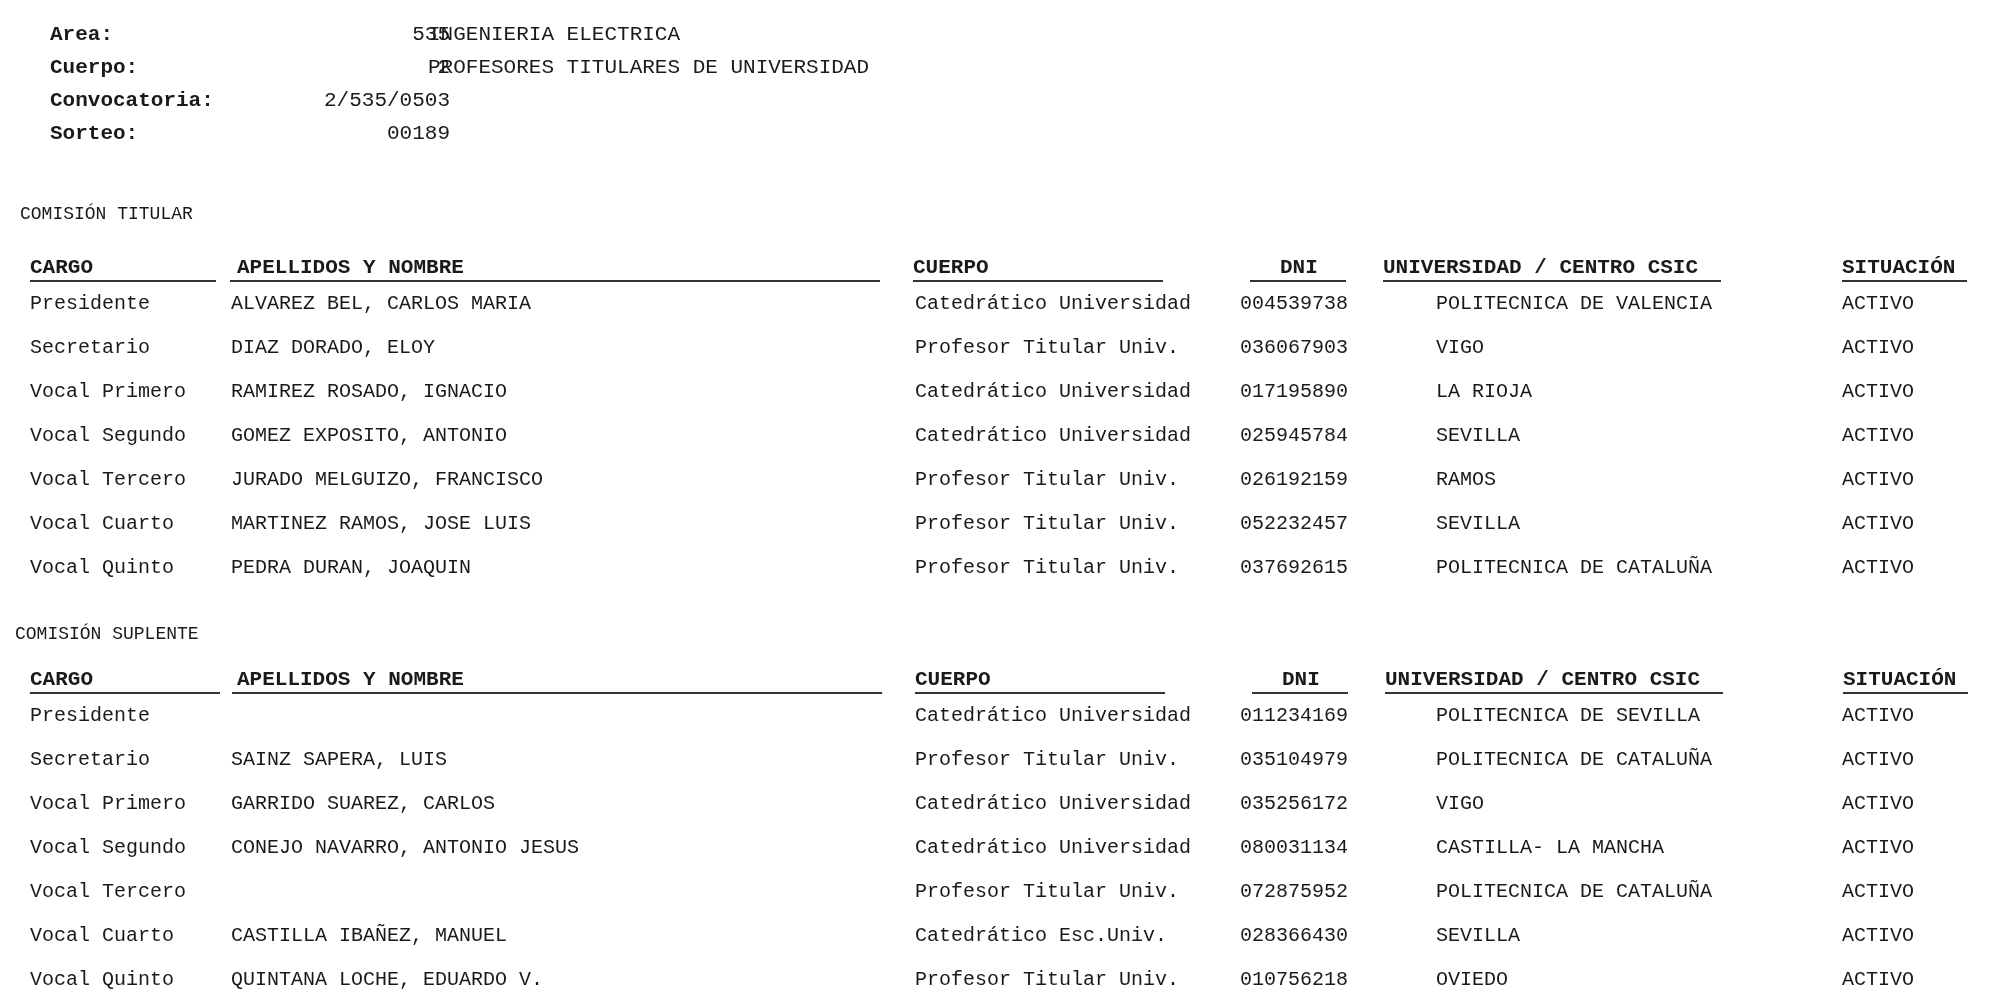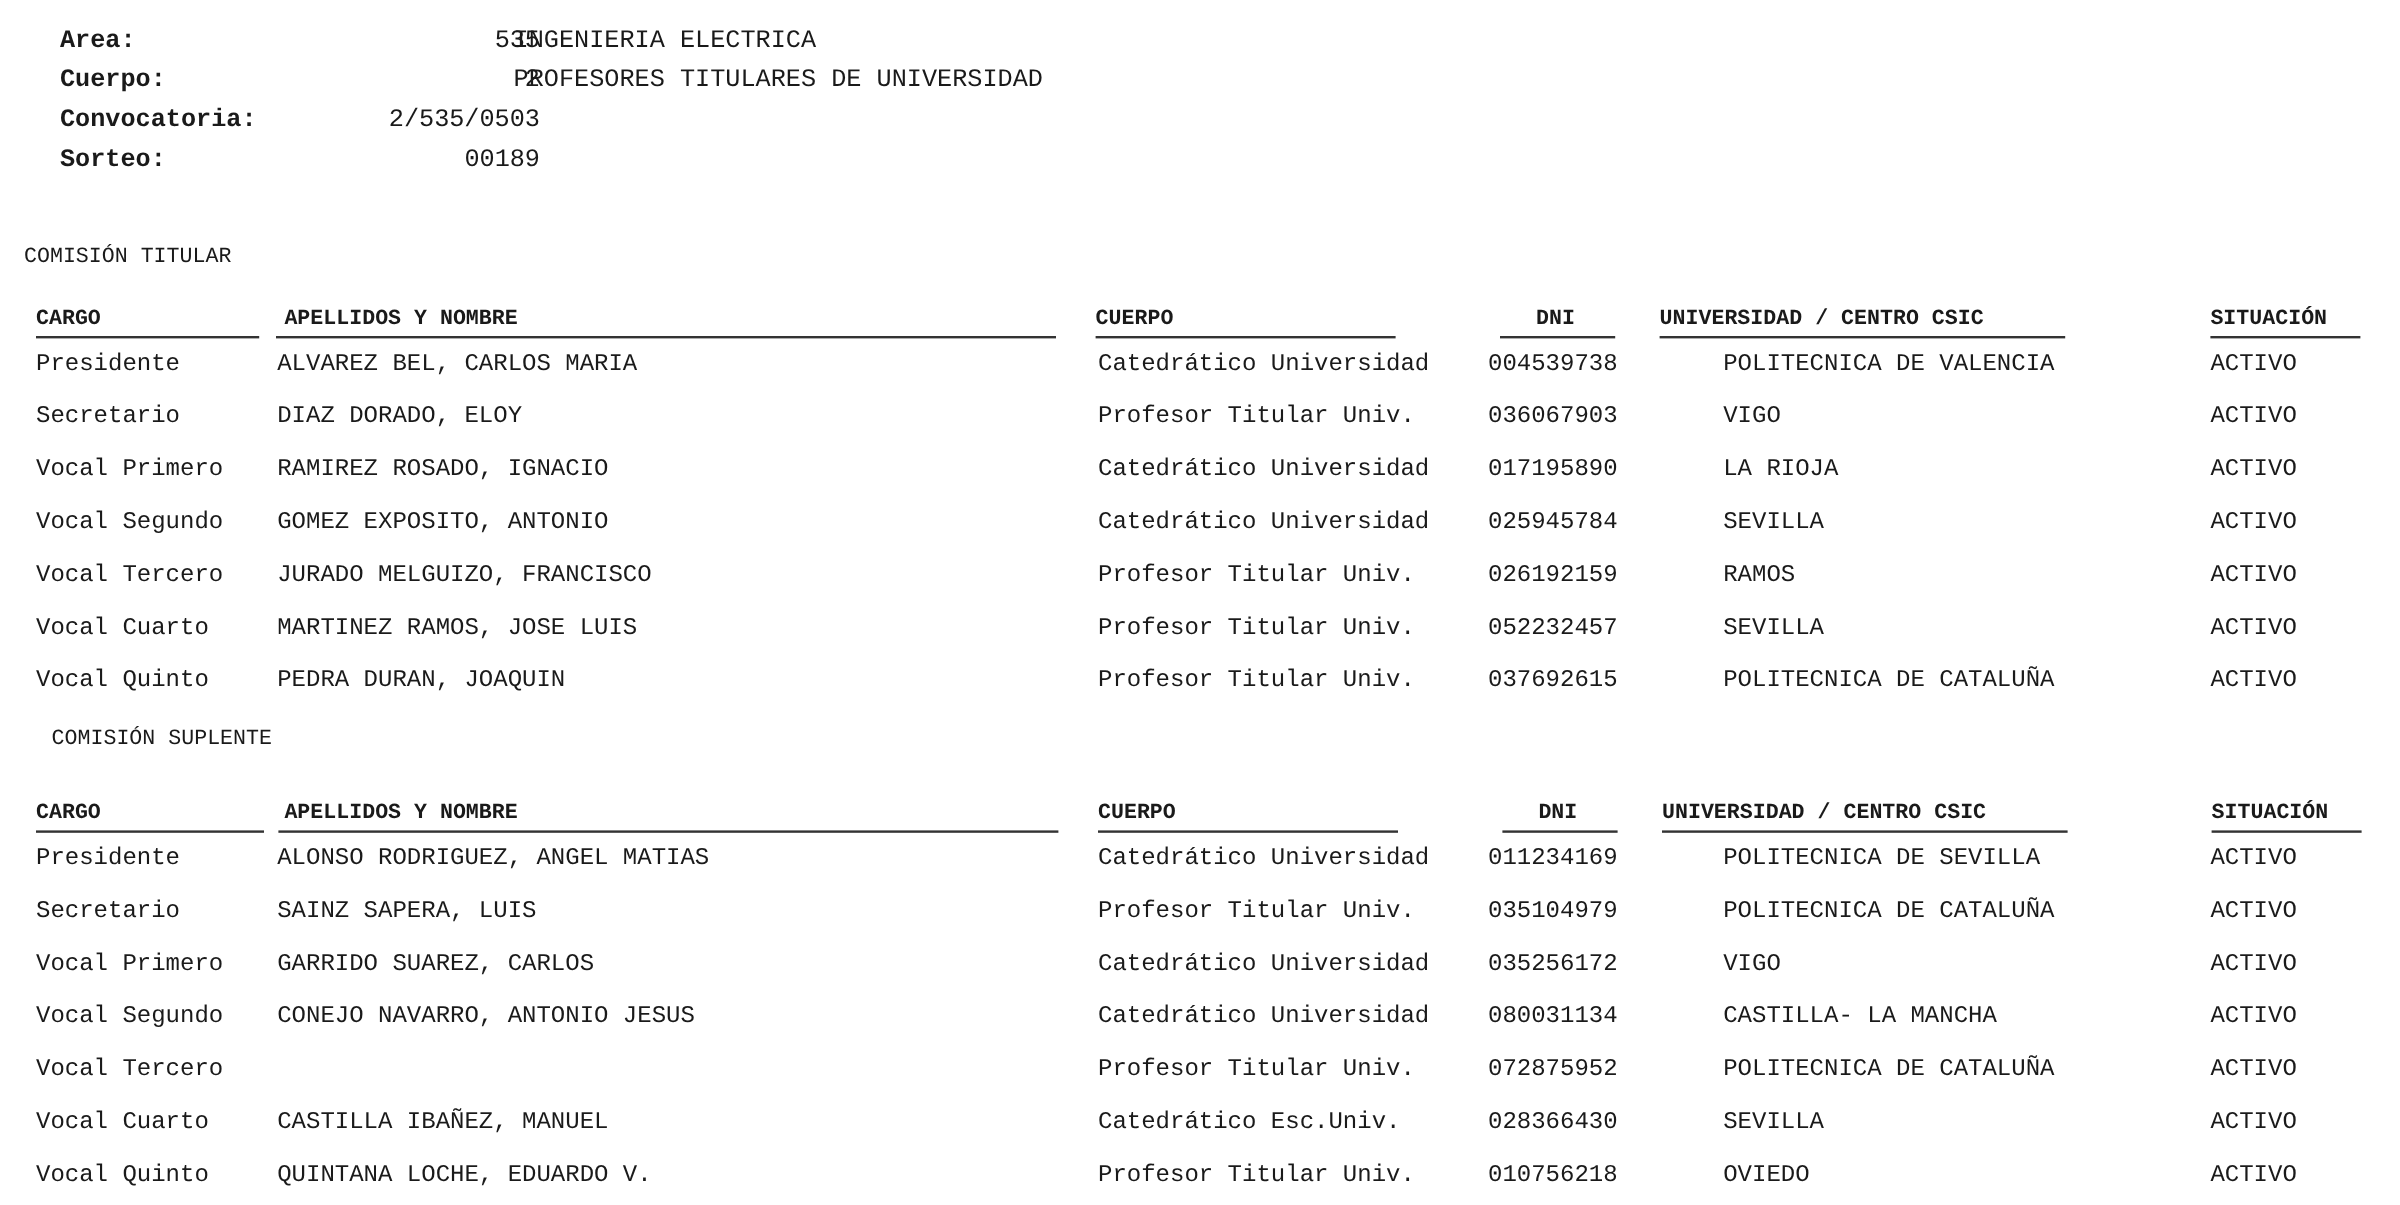--- a/index.html
+++ b/index.html
@@ -6,21 +6,21 @@
   body { width: 2000px; height: 1004px; position: relative; overflow: hidden;
          font-family: "Liberation Mono", "DejaVu Sans Mono", monospace; color: #1a1a1a; }
   .meta { position: absolute; left: 50px; top: 18px; }
   .meta-row { position: relative; height: 33px; font-size: 21px; line-height: 33px; }
   .meta-label { position: absolute; left: 0; font-weight: bold; font-family: "Liberation Mono", monospace; }
   .meta-code { position: absolute; right: -352px; width: 200px; text-align: right; }
   .meta-code { left: 200px; width: 200px; text-align: right; }
   .meta-desc { position: absolute; left: 378px; white-space: pre; }
   .section-title { position: absolute; font-size: 18px; white-space: nowrap; }
   .tbl { position: absolute; left: 0; width: 2000px; }
-  .th { position: absolute; font-size: 18px; font-weight: bold; white-space: nowrap; }
+  .th { position: absolute; font-size: 21px; font-weight: bold; white-space: nowrap; }
   .th-line { position: absolute; height: 0; border-bottom: 2px solid #333; }
   .row { position: absolute; left: 0; width: 1586px; height: 44px; font-size: 20px; }
   .cell { position: absolute; white-space: pre; top: 0; }
   .c-cargo { left: 30px; }
   .c-nombre { left: 231px; }
   .c-cuerpo { left: 915px; }
   .c-dni { left: 1240px; }
   .c-univ { left: 1436px; }
   .c-sit { left: 1842px; }
 </style>
@@ -115,39 +115,38 @@
   <div class="row" style="top:264px;">
     <span class="cell c-cargo">Vocal Quinto</span>
     <span class="cell c-nombre">PEDRA DURAN, JOAQUIN</span>
     <span class="cell c-cuerpo">Profesor Titular Univ.</span>
     <span class="cell c-dni">037692615</span>
     <span class="cell c-univ">POLITECNICA DE CATALUÑA</span>
     <span class="cell c-sit">ACTIVO</span>
   </div>
 </div>
 
-<div class="section-title" style="left:15px; top:606px;margin-left:28px;">COMISIÓN SUPLENTE</div>
+<div class="section-title" style="left:15px; top:624px;">COMISIÓN SUPLENTE</div>
 <div class="tbl" style="top:668px;">
   <span class="th" style="left:30px; top:0;">CARGO</span>
   <div class="th-line" style="left:30px; width:190px; top:24px;"></div>
   <span class="th" style="left:237px; top:0;">APELLIDOS Y NOMBRE</span>
   <div class="th-line" style="left:232px; width:650px; top:24px;"></div>
   <span class="th" style="left:915px; top:0;">CUERPO</span>
   <div class="th-line" style="left:915px; width:250px; top:24px;"></div>
   <span class="th" style="left:1282px; top:0;">DNI</span>
   <div class="th-line" style="left:1252px; width:96px; top:24px;"></div>
   <span class="th" style="left:1385px; top:0;">UNIVERSIDAD / CENTRO CSIC</span>
   <div class="th-line" style="left:1385px; width:338px; top:24px;"></div>
   <span class="th" style="left:1843px; top:0;">SITUACIÓN</span>
   <div class="th-line" style="left:1843px; width:125px; top:24px;"></div>
 </div>
 <div class="tbl" style="top:704px;">
   <div class="row" style="top:0px;">
     <span class="cell c-cargo">Presidente</span>
-    <span class="cell c-nombre">ALONSO RODRIGUEZ, ANGEL MATIAS</span>
     <span class="cell c-cuerpo">Catedrático Universidad</span>
     <span class="cell c-dni">011234169</span>
     <span class="cell c-univ">POLITECNICA DE SEVILLA</span>
     <span class="cell c-sit">ACTIVO</span>
   </div>
   <div class="row" style="top:44px;">
     <span class="cell c-cargo">Secretario</span>
     <span class="cell c-nombre">SAINZ SAPERA, LUIS</span>
     <span class="cell c-cuerpo">Profesor Titular Univ.</span>
     <span class="cell c-dni">035104979</span>

